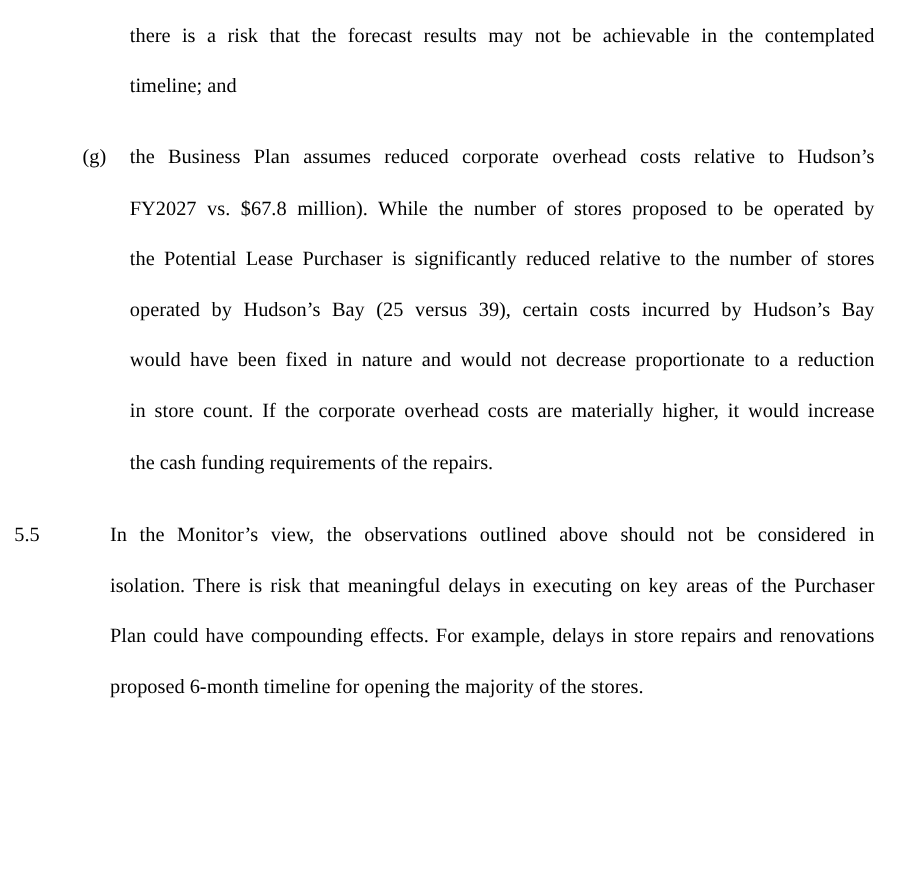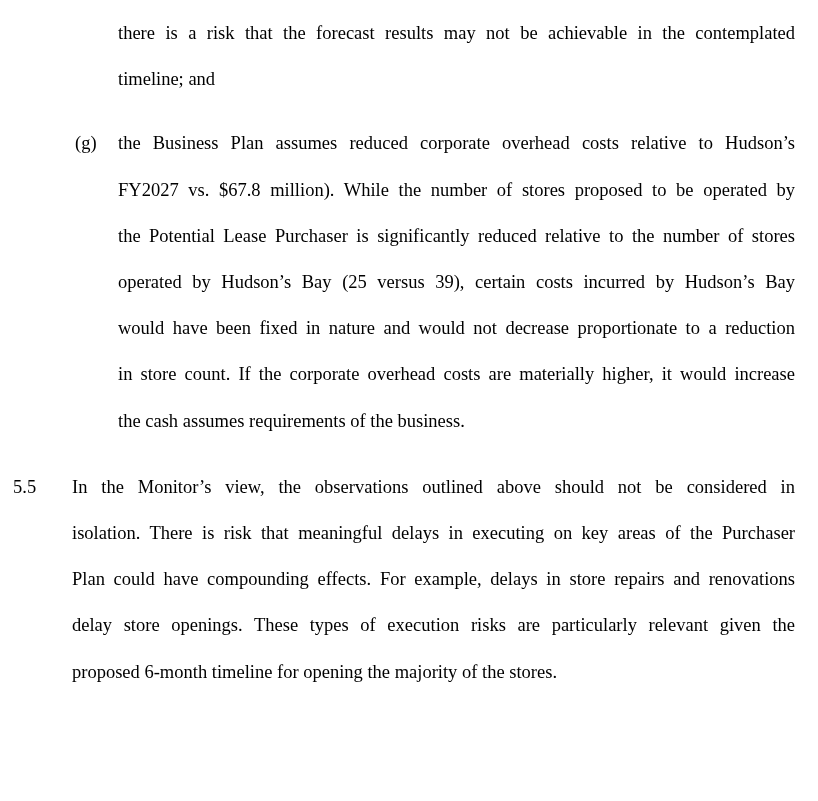--- a/index.html
+++ b/index.html
@@ -27,21 +27,21 @@
   }
   .para-continuation {
     margin: 0 23px 0 118px;
   }
   .para-item-g {
     margin: 18px 23px 0 0;
     padding-left: 118px;
   }
   .para-numbered {
     margin: 20px 23px 0 0;
-    padding-left: 72px;
+    padding-left: 100px;
   }
   .line {
     line-height: 46.2px;
     text-align: justify;
     text-align-last: justify;
     word-spacing: normal;
   }
   .line.last {
     text-align-last: left;
   }
@@ -69,25 +69,24 @@
   </div>
 
   <div class="para para-item-g">
     <span class="marker">(g)</span>
     <div class="line">the Business Plan assumes reduced corporate overhead costs relative to Hudson’s</div>
     <div class="line">FY2027 vs. $67.8 million). While the number of stores proposed to be operated by</div>
     <div class="line">the Potential Lease Purchaser is significantly reduced relative to the number of stores</div>
     <div class="line">operated by Hudson’s Bay (25 versus 39), certain costs incurred by Hudson’s Bay</div>
     <div class="line">would have been fixed in nature and would not decrease proportionate to a reduction</div>
     <div class="line">in store count. If the corporate overhead costs are materially higher, it would increase</div>
-    <div class="line last">the cash assumes requirements of the business.</div>
+    <div class="line last">the cash funding requirements of the repairs.</div>
   </div>
 
   <div class="para para-numbered">
     <span class="marker">5.5</span>
     <div class="line">In the Monitor’s view, the observations outlined above should not be considered in</div>
     <div class="line">isolation. There is risk that meaningful delays in executing on key areas of the Purchaser</div>
     <div class="line">Plan could have compounding effects. For example, delays in store repairs and renovations</div>
-    <div class="line">delay store openings. These types of execution risks are particularly relevant given the</div>
     <div class="line last">proposed 6-month timeline for opening the majority of the stores.</div>
   </div>
 
 </div>
 
 </body></html>

